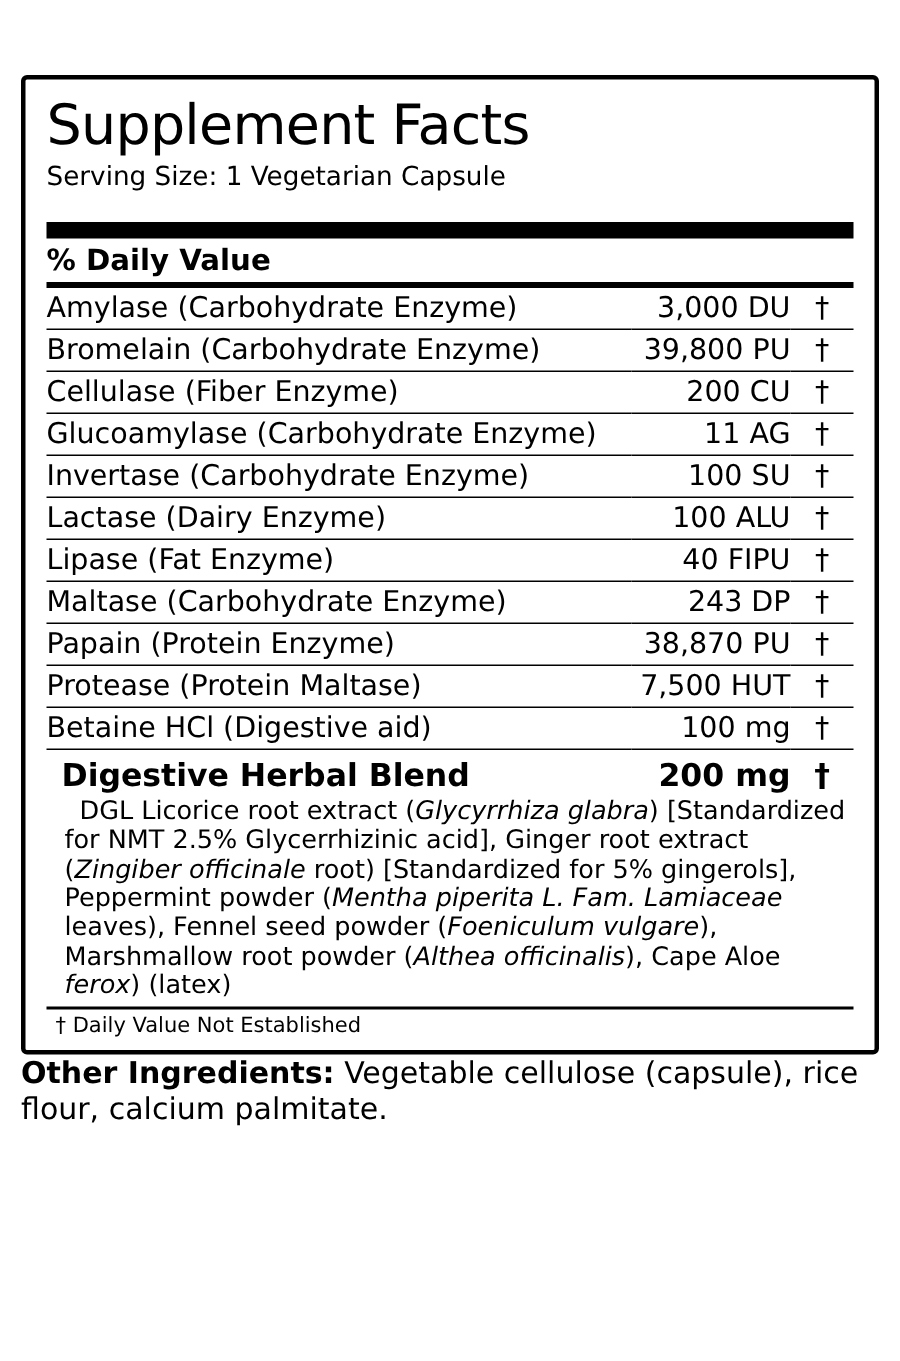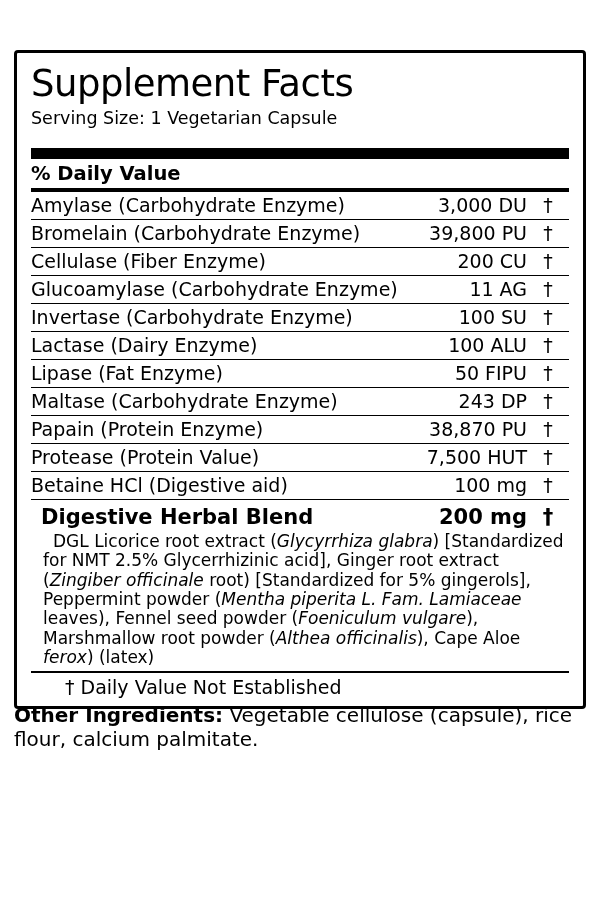--- a/index.html
+++ b/index.html
@@ -113,23 +113,22 @@
 
   .blend-desc {
     font-size: 17px;
     line-height: 1.14;
     padding: 1px 2px 4px 12px;
     text-indent: 10px;
   }
   .blend-desc i { font-style: italic; }
 
   .dv-note {
-    font-size: 19px;
+    font-size: 14px;
     padding: 3px 0 2px 6px;
-    margin-left: 28px;
   }
 
   .other {
     position: absolute;
     left: 14px;
     width: 575px;
     font-size: 20px;
     line-height: 1.18;
   }
   .other b { font-weight: bold; }
@@ -180,35 +179,35 @@
           <td class="amt">100 SU</td>
           <td class="dv">†</td>
         </tr>
         <tr>
           <td class="name">Lactase (Dairy Enzyme)</td>
           <td class="amt">100 ALU</td>
           <td class="dv">†</td>
         </tr>
         <tr>
           <td class="name">Lipase (Fat Enzyme)</td>
-          <td class="amt">50 FIPU</td>
+          <td class="amt">40 FIPU</td>
           <td class="dv">†</td>
         </tr>
         <tr>
           <td class="name">Maltase (Carbohydrate Enzyme)</td>
           <td class="amt">243 DP</td>
           <td class="dv">†</td>
         </tr>
         <tr>
           <td class="name">Papain (Protein Enzyme)</td>
           <td class="amt">38,870 PU</td>
           <td class="dv">†</td>
         </tr>
         <tr>
-          <td class="name">Protease (Protein Value)</td>
+          <td class="name">Protease (Protein Maltase)</td>
           <td class="amt">7,500 HUT</td>
           <td class="dv">†</td>
         </tr>
         <tr>
           <td class="name">Betaine HCl (Digestive aid)</td>
           <td class="amt">100 mg</td>
           <td class="dv">†</td>
         </tr>
         <tr class="blend">
           <td class="name">Digestive Herbal Blend</td>

